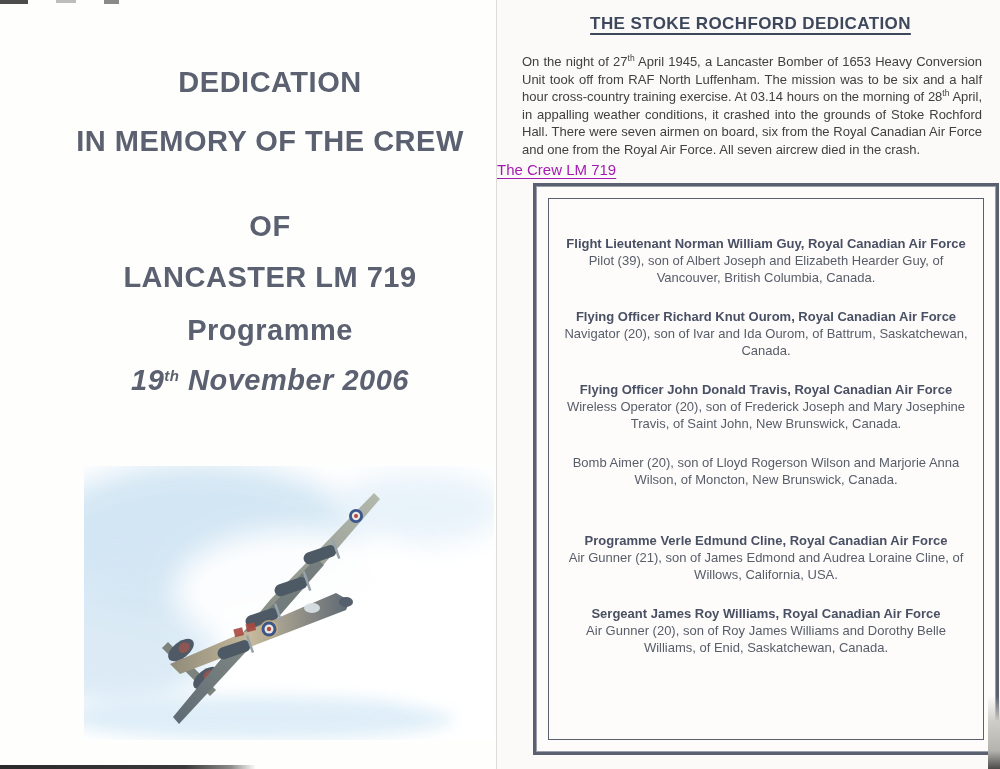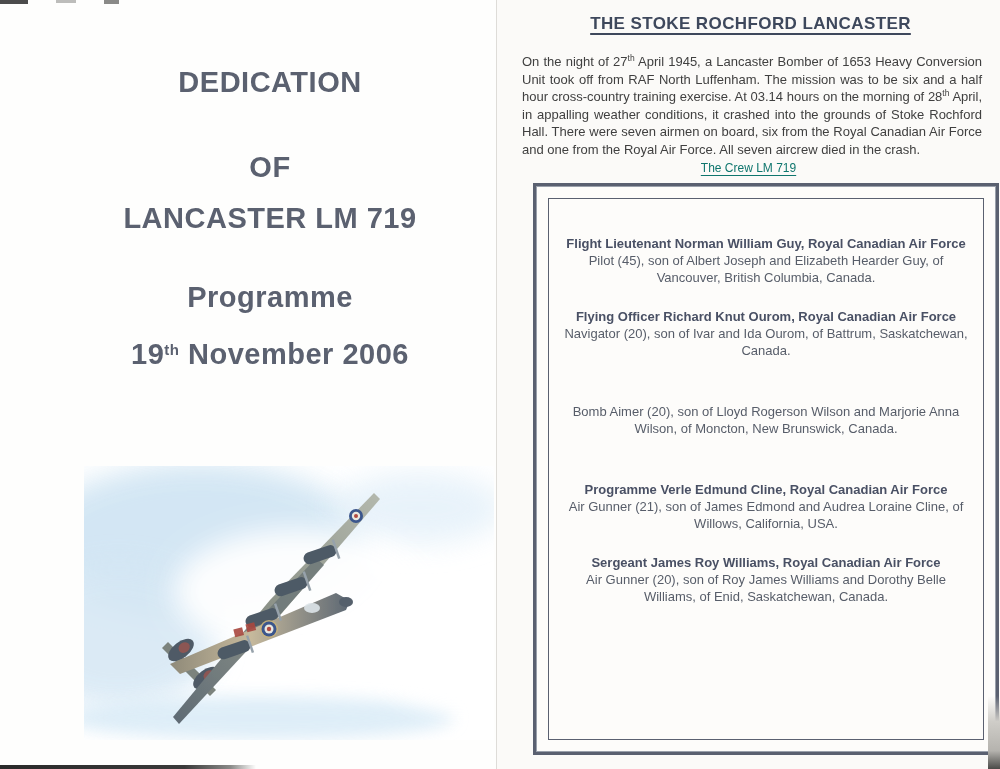--- a/index.html
+++ b/index.html
@@ -14,42 +14,42 @@
   .page-right{left:497px;width:503px;background:#fbfaf8;}
   .page-divider{position:absolute;left:496px;top:0;width:1px;height:769px;background:#dedcd8;}
 
   
   .lp-content{position:absolute;left:40px;top:0;width:460px;text-align:center;color:#5b6170;}
   .lp-line{font-weight:bold;font-size:29px;line-height:29px;letter-spacing:.5px;}
   .lp-line.t1{margin-top:68px;}
   .lp-line.t2{margin-top:30px;}
   .lp-line.t3{margin-top:56px;}
   .lp-line.t4{margin-top:22px;}
-  .lp-line.t5{margin-top:50px;}
-  .lp-line.t-date{margin-top:28px;}
+  .lp-line.t5{margin-top:24px;}
+  .lp-line.t-date{margin-top:21px;font-style:italic;}
   .lp-line sup{font-size:15px;line-height:0;vertical-align:9px;}
   .painting{
     position:absolute;left:84px;top:466px;width:410px;height:274px;background:#ffffff;
   }
   .painting svg{display:block;width:410px;height:274px;}
 
   
   .rp-content{position:absolute;left:0;top:0;width:503px;color:#565c68;}
   .rp-title{
     margin:14px 18px 0 22px;text-align:center;font-weight:bold;font-size:17px;
     color:#3e485c;letter-spacing:.4px;
     text-decoration:underline;text-underline-offset:4px;text-decoration-thickness:2px;
   }
   .intro{
     margin:19px 18px 0 25px;font-size:13px;line-height:17.5px;text-align:justify;
     color:#404040;
   }
   .intro sup{font-size:8.5px;line-height:0;vertical-align:5px;}
   .crew-heading{
-    margin-top:3px;text-align:center;font-size:12px;color:#0f766e;
+    margin-top:3px;font-size:15px;color:#a21caf;
     text-decoration:underline;text-underline-offset:3px;text-decoration-thickness:1px;
   }
   .crew-box-outer{
     position:absolute;left:36px;top:183px;width:436px;height:542px;
     border:3px solid #5a6070;padding:12px;background:#fdfcfa;
     box-shadow:0 0 0 1px #9aa0ab inset;
   }
   .crew-box-inner{
     width:100%;height:100%;box-sizing:border-box;border:1px solid #5a6070;
     display:flex;flex-direction:column;gap:22px;
@@ -74,20 +74,21 @@
   }
 </style>
 </head>
 <body>
 
 <div class="scan">
 
   <div class="page page-left">
     <div class="lp-content">
       <div class="lp-line t1">DEDICATION</div>
+      <div class="lp-line t2">IN MEMORY OF THE CREW</div>
       <div class="lp-line t3">OF</div>
       <div class="lp-line t4">LANCASTER LM 719</div>
       <div class="lp-line t5">Programme</div>
       <div class="lp-line t-date">
         <span>19</span><sup>th</sup><span> November 2006</span>
       </div>
     </div>
 
     <div class="painting">
       <svg viewBox="0 0 410 274">
@@ -169,40 +170,42 @@
           <circle cx="272" cy="50" r="7" fill="#3a568c"></circle>
           <circle cx="272" cy="50" r="4.2" fill="#e9e7df"></circle>
           <circle cx="272" cy="50" r="2" fill="#b04a42"></circle>
         </g>
       </svg>
     </div>
   </div>
 
   <div class="page page-right">
     <div class="rp-content">
-      <div class="rp-title">THE STOKE ROCHFORD LANCASTER</div>
+      <div class="rp-title">THE STOKE ROCHFORD DEDICATION</div>
       <p class="intro">
         <span>On the night of 27</span><sup>th</sup><span> April 1945, a Lancaster Bomber of 1653 Heavy Conversion Unit took off from RAF North Luffenham.  The mission was to be six and a half hour cross-country training exercise. At 03.14 hours on the morning of 28</span><sup>th</sup><span> April, in appalling weather conditions, it crashed into the grounds of Stoke Rochford Hall. There were seven airmen on board, six from the Royal Canadian Air Force and one from the Royal Air Force.  All seven aircrew died in the crash.</span>
       </p>
       <div class="crew-heading">The Crew LM 719</div>
 
       <div class="crew-box-outer">
         <div class="crew-box-inner">
 
           <div class="crew-entry">
             <div class="crew-name">Flight Lieutenant Norman William Guy, Royal Canadian Air Force</div>
-            <div class="crew-details">Pilot (45), son of Albert Joseph and Elizabeth Hearder Guy, of Vancouver, British Columbia, Canada.</div>
+            <div class="crew-details">Pilot (39), son of Albert Joseph and Elizabeth Hearder Guy, of Vancouver, British Columbia, Canada.</div>
           </div>
 
           <div class="crew-entry">
             <div class="crew-name">Flying Officer Richard Knut Ourom, Royal Canadian Air Force</div>
             <div class="crew-details">Navigator (20), son of Ivar and Ida Ourom, of Battrum, Saskatchewan, Canada.</div>
           </div>
 
           <div class="crew-entry">
+            <div class="crew-name">Flying Officer John Donald Travis, Royal Canadian Air Force</div>
+            <div class="crew-details">Wireless Operator (20), son of Frederick Joseph and Mary Josephine Travis, of Saint John, New Brunswick, Canada.</div>
           </div>
 
           <div class="crew-entry">
             <div class="crew-details">Bomb Aimer (20), son of Lloyd Rogerson Wilson and Marjorie Anna Wilson, of Moncton, New Brunswick, Canada.</div>
           </div>
 
           <div class="crew-entry">
           </div>
 
           <div class="crew-entry">

